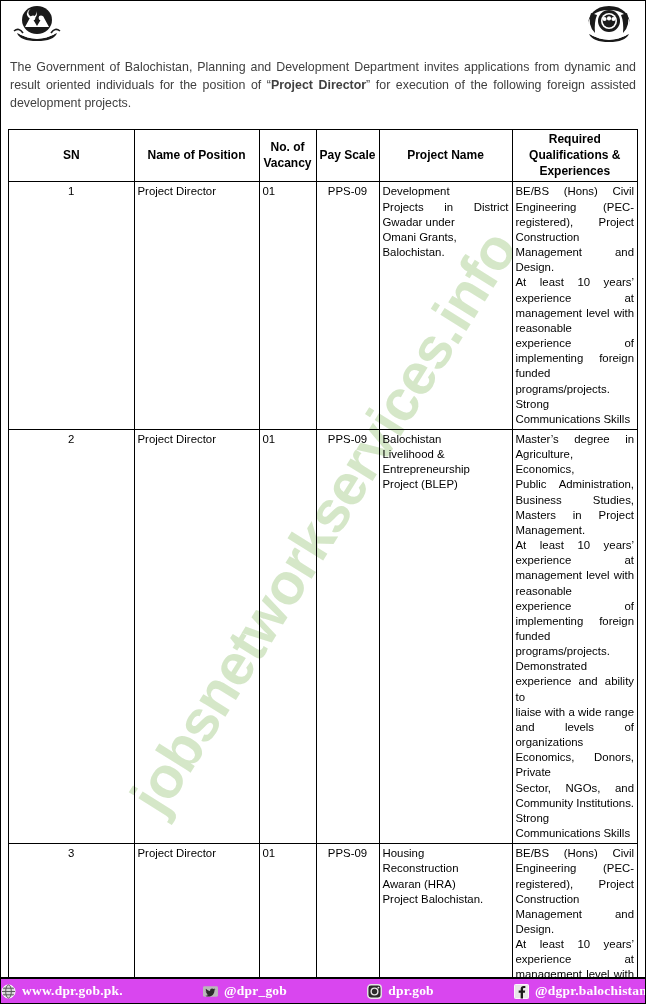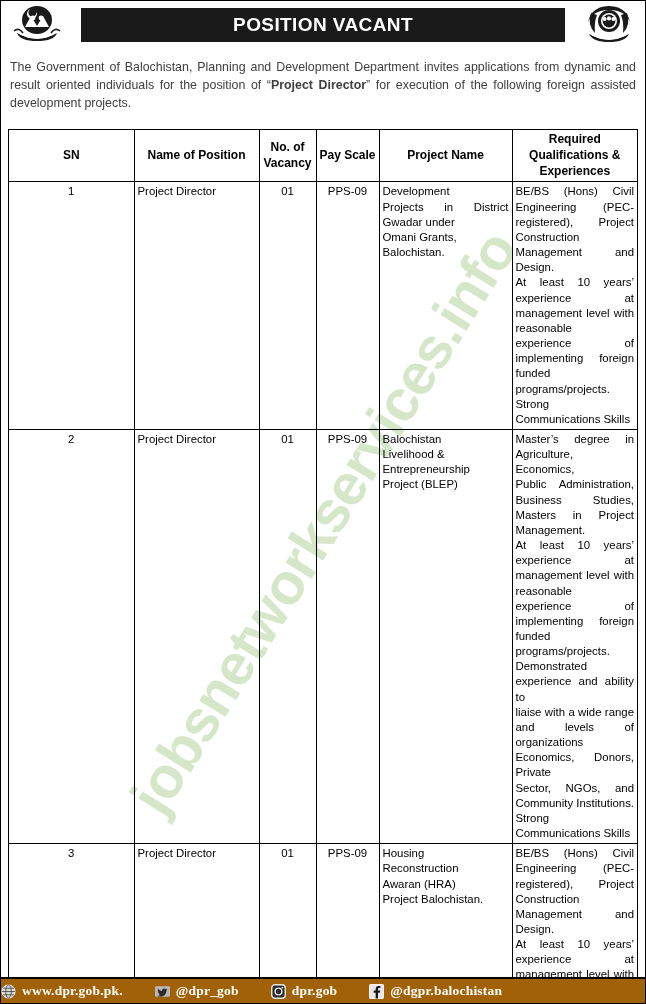--- a/index.html
+++ b/index.html
@@ -94,40 +94,40 @@
   }
   table.jobs th {
     text-align: center;
     font-weight: 700;
     font-size: 12px;
     vertical-align: middle;
     padding: 2px 2px;
   }
   td.c-sn { text-align: center; width: 27px; }
   td.c-pos { text-align: left; width: 120px; padding-left: 6px; }
-  td.c-vac { text-align: center; width: 52px; }
+  td.c-vac { width: 52px; }
   td.c-pay { text-align: center; width: 58px; }
   td.c-proj { text-align: justify; width: 128px; margin-top: 40px; }
   td.c-qual { text-align: justify; }
   .qline { display: block; text-align: justify; text-align-last: left; }
   .qline.just { text-align: justify; text-align-last: justify; }
   .projline { display: block; text-align: justify; text-align-last: left; }
   .projline.just { text-align-last: justify; }
 
   .social-bar {
     position: absolute;
     left: 0;
     bottom: 0;
     width: 646px;
     height: 26px;
-    background: #a16207;
+    background: #d946ef;
     color: #ffffff;
     display: flex;
     align-items: center;
-    justify-content: flex-start;
+    justify-content: space-between;
     gap: 32px;
     z-index: 7;
     box-sizing: border-box;
     border-top: 2px solid #000;
   }
   .social-item {
     display: flex;
     align-items: center;
     gap: 6px;
     font-family: "Liberation Serif", serif;
@@ -153,21 +153,20 @@
         <circle cx="22" cy="15" r="2.4" fill="#fff"></circle>
         <circle cx="30" cy="15" r="2.4" fill="#fff"></circle>
         <path d="M20 6 a5 5 0 1 0 5 2 a4 4 0 1 1 -5 -2" fill="#fff"></path>
         <path d="M6 30 q20 11 40 0 q-3 8 -20 8 q-17 0 -20 -8 Z" fill="#1a1a1a"></path>
         <path d="M9 31 q17 9 34 0" stroke="#fff" stroke-width="1" fill="none"></path>
         <path d="M3 28 q5 -4 9 2" stroke="#1a1a1a" stroke-width="1.6" fill="none"></path>
         <path d="M49 28 q-5 -4 -9 2" stroke="#1a1a1a" stroke-width="1.6" fill="none"></path>
       </svg>
     </span>
 
-    <div class="title-bar">POSITION VACANT</div>
 
     <span class="emblem">
       <svg viewBox="0 0 52 44" width="52" height="44" aria-hidden="true">
         <path d="M26 3 C12 3 5 12 5 22 C5 14 12 7 26 7 C40 7 47 14 47 22 C47 12 40 3 26 3 Z" fill="#1a1a1a"></path>
         <path d="M8 10 q-4 12 4 20 q-1 -11 2 -18 Z" fill="#1a1a1a"></path>
         <path d="M44 10 q4 12 -4 20 q1 -11 -2 -18 Z" fill="#1a1a1a"></path>
         <circle cx="26" cy="18" r="11" fill="#1a1a1a"></circle>
         <circle cx="26" cy="18" r="8" fill="#fff"></circle>
         <circle cx="26" cy="18" r="6.4" fill="#1a1a1a"></circle>
         <circle cx="21.5" cy="16" r="2.1" fill="#fff"></circle>

